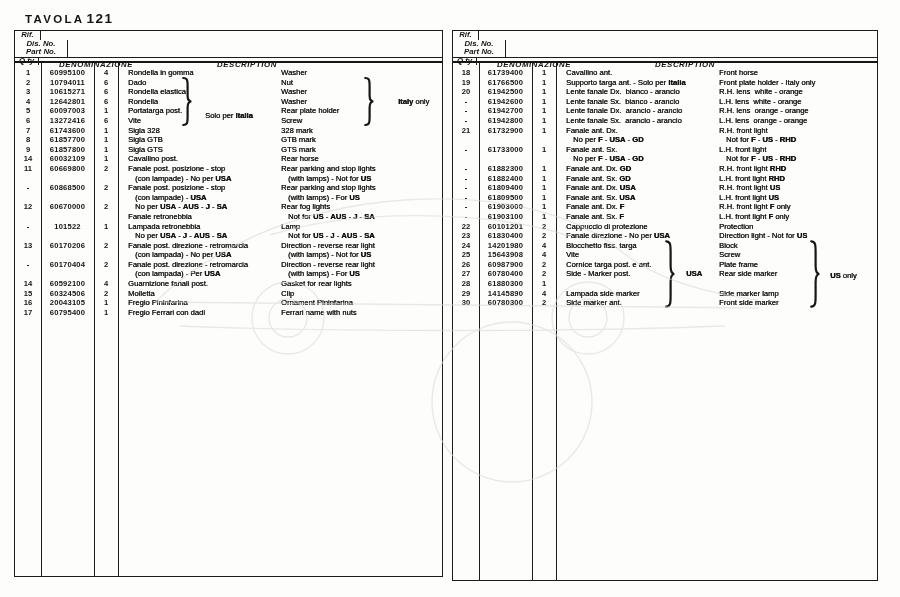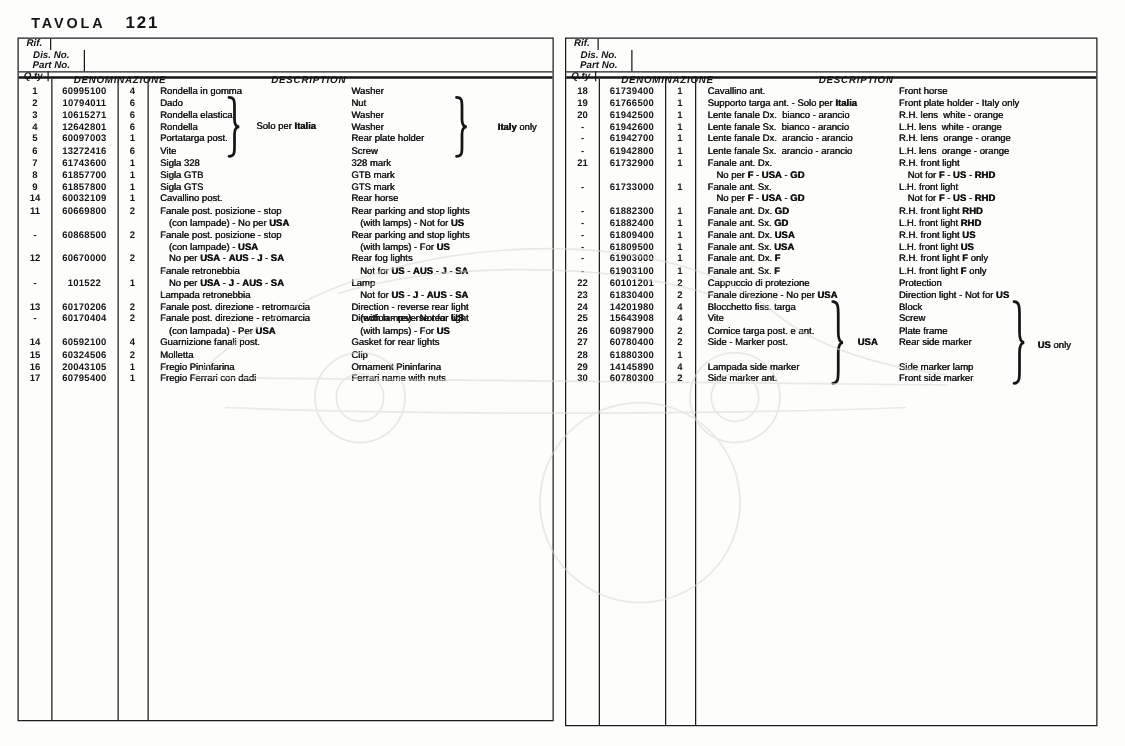--- a/index.html
+++ b/index.html
@@ -3,21 +3,21 @@
 <meta charset="utf-8">
 <style>
   html,body{margin:0;padding:0;}
   body{
     width:900px;height:597px;position:relative;overflow:hidden;
     background:#fdfdfc;color:#141414;
     font-family:"Liberation Sans", sans-serif;
   }
   .page-title{position:absolute;left:25px;top:9px;z-index:3;}
   .title-word{font-size:11.5px;font-weight:700;letter-spacing:2.3px;}
-  .title-num{font-size:13.5px;font-weight:700;margin-left:16px;letter-spacing:1.5px;}
+  .title-num{font-size:13.5px;font-weight:700;margin-left:2px;letter-spacing:1.5px;}
 
   .ptable{position:absolute;border:1.5px solid #1c1c1c;box-sizing:border-box;background:transparent;z-index:2;}
   .thead{position:relative;height:26px;display:flex;border-bottom:1px solid #1c1c1c;
          font-style:italic;font-weight:700;font-size:7.8px;flex-direction:column;}
   .th{border-right:1.2px solid #1c1c1c;display:flex;align-items:center;justify-content:center;
       flex-direction:column;text-align:center;line-height:8.6px;box-sizing:border-box;}
   .col-rif{width:26px;} .col-part{width:53px;align-items:center;} .col-qty{width:24px;}
   .col-main{flex:1;border-right:none;position:relative;}
   .h-den{position:absolute;left:81px;top:50%;transform:translate(-50%,-50%);letter-spacing:0.6px;white-space:pre;}
   .h-desc{position:absolute;left:226px;top:50%;transform:translate(-50%,-50%);letter-spacing:0.6px;white-space:pre;padding-left:12px;}
@@ -244,36 +244,37 @@
             <div class="ln ln2">Not for <b>US</b> - <b>AUS</b> - <b>J</b> - <b>SA</b></div>
           </div>
         </div>
       </div>
       <div class="prow">
         <div class="c-rif">-</div>
         <div class="c-part">101522</div>
         <div class="c-qty">1</div>
         <div class="c-main">
           <div class="den">
+            <div class="ln">Lampada retronebbia</div>
             <div class="ln ln2">No per <b>USA</b> - <b>J</b> - <b>AUS</b> - <b>SA</b></div>
-            <div class="ln">Lampada retronebbia</div>
           </div>
           <div class="desc">
             <div class="ln">Lamp</div>
             <div class="ln ln2">Not for <b>US</b> - <b>J</b> - <b>AUS</b> - <b>SA</b></div>
           </div>
         </div>
       </div>
       <div class="prow">
         <div class="c-rif">13</div>
         <div class="c-part">60170206</div>
         <div class="c-qty">2</div>
         <div class="c-main">
           <div class="den">
             <div class="ln">Fanale post. direzione - retromarcia</div>
+            <div class="ln ln2">(con lampada) - No per <b>USA</b></div>
           </div>
           <div class="desc">
             <div class="ln">Direction - reverse rear light</div>
             <div class="ln ln2">(with lamps) - Not for <b>US</b></div>
           </div>
         </div>
       </div>
       <div class="prow">
         <div class="c-rif">-</div>
         <div class="c-part">60170404</div>
@@ -340,21 +341,21 @@
             <div class="ln">Ferrari name with nuts</div>
           </div>
         </div>
       </div>
     </div>
   <div class="brace" style="left:166px;top:46px;height:49px;">
     <svg viewBox="0 0 20 100" preserveAspectRatio="none">
       <path d="M4,2 C12,2 12,8 12,18 L12,38 C12,46 15,50 19,50 C15,50 12,54 12,62 L12,82 C12,92 12,98 4,98" fill="none" stroke="#161616" stroke-width="2.2" stroke-linecap="round" vector-effect="non-scaling-stroke"></path>
     </svg>
   </div>
-  <div class="brace-label" style="left:190px;top:65px;">Solo per <b>Italia</b></div>
+  <div class="brace-label" style="left:190px;top:80px;">Solo per <b>Italia</b></div>
   <div class="brace" style="left:348px;top:46px;height:49px;">
     <svg viewBox="0 0 20 100" preserveAspectRatio="none">
       <path d="M4,2 C12,2 12,8 12,18 L12,38 C12,46 15,50 19,50 C15,50 12,54 12,62 L12,82 C12,92 12,98 4,98" fill="none" stroke="#161616" stroke-width="2.2" stroke-linecap="round" vector-effect="non-scaling-stroke"></path>
     </svg>
   </div>
   <div class="brace-label" style="left:372px;top:66px;padding-left:11px;"><b>Italy</b> only</div>
 </div>
 
 <div class="ptable" style="left:452px;top:30px;width:426px;height:551px;">
   <div class="thead">

